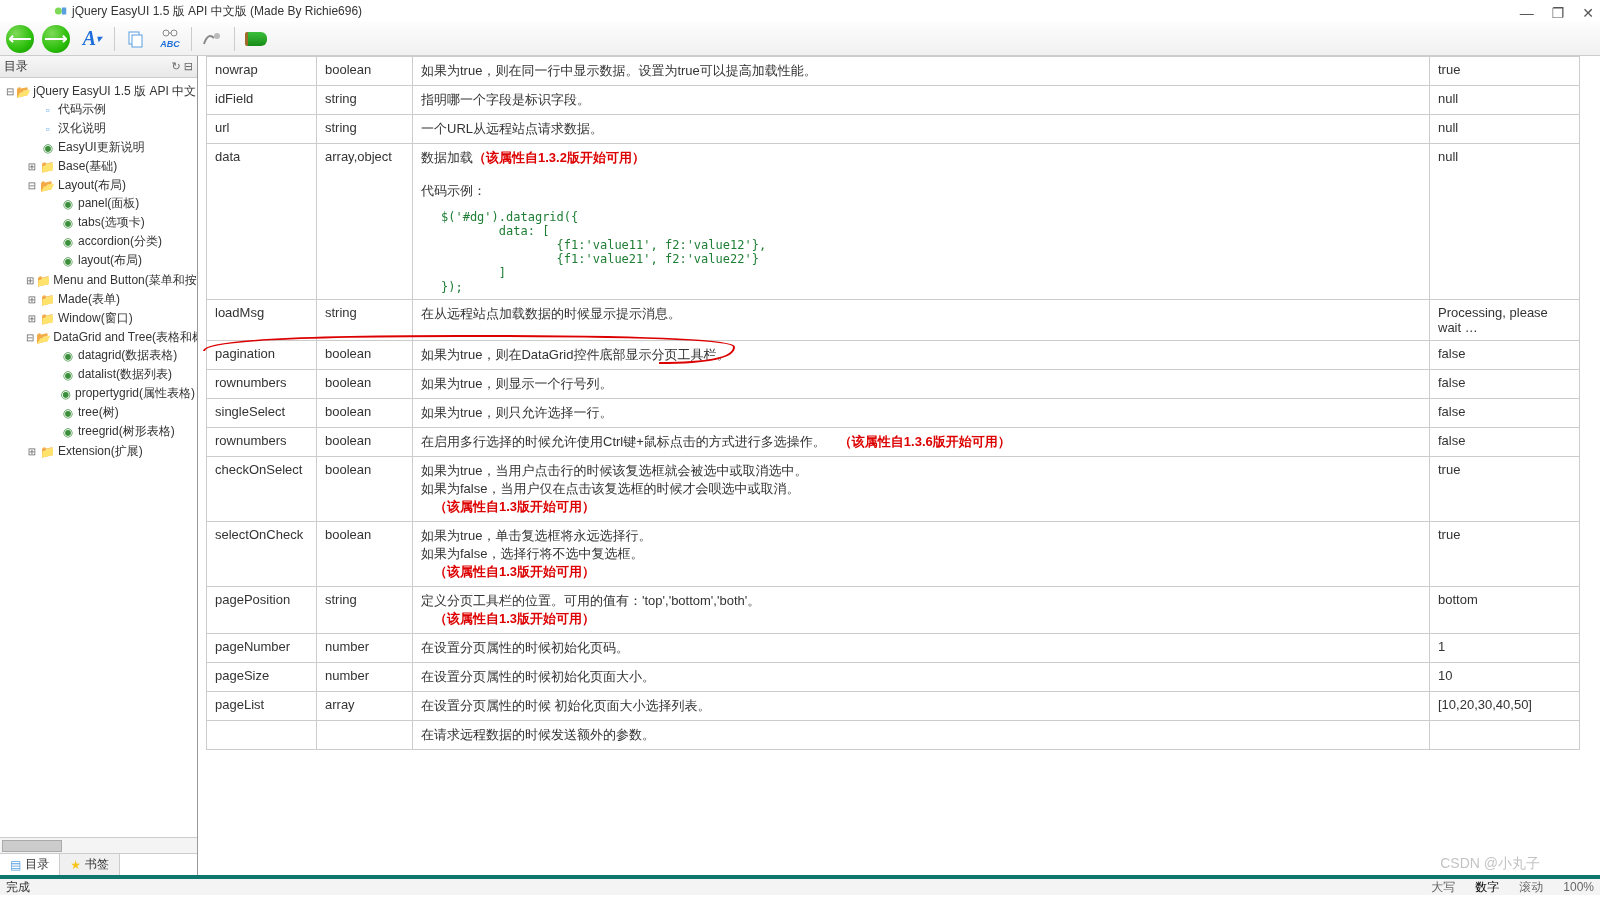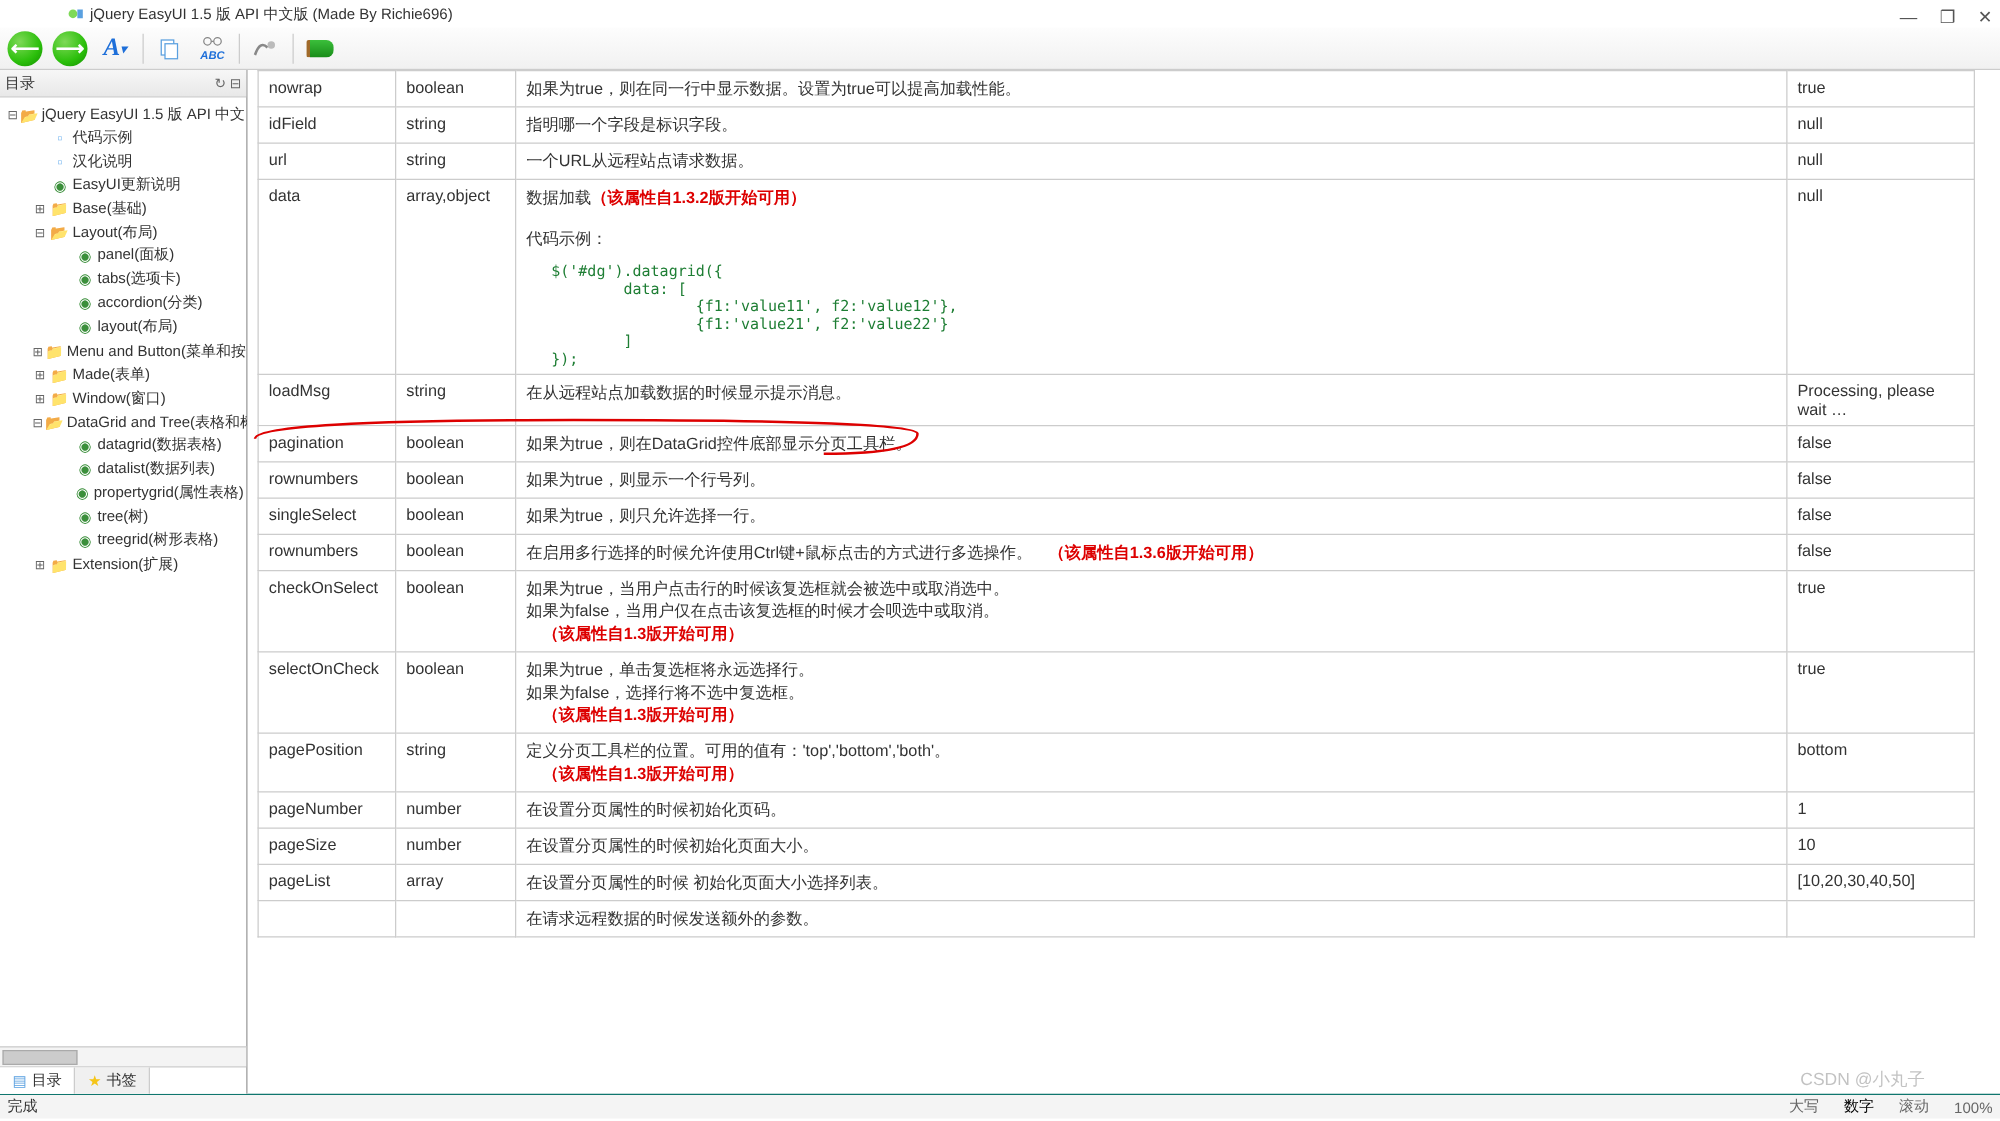--- a/index.html
+++ b/index.html
@@ -45,21 +45,21 @@
 table.props { width:100%; border-collapse:collapse; }
 table.props td { border:1px solid #ccc; padding:5px 8px; font-size:13px; vertical-align:top; background:#fff; }
 table.props td.c0{width:110px;margin-left:15px;}
 table.props td.c1{width:96px;}
 table.props td.c3{width:150px;}
 .red{color:#d00;font-weight:bold;}
 .code-block{margin:10px 0 0 20px;font-family:Consolas,monospace;color:#1e7e34;white-space:pre;font-size:12px;}
 .surround{position:relative;}
 .surround svg.mark{position:absolute;left:-8px;top:-8px;pointer-events:none;}
 
-.status { height:20px; border-top:1px solid #0f766e; background:#f4f4f4; font-size:12px; display:flex; align-items:center; padding:0 6px; justify-content:space-between;}
+.status { height:20px; border-top:4px solid #0f766e; background:#f4f4f4; font-size:12px; display:flex; align-items:center; padding:0 6px; justify-content:space-between;}
 .status .right{display:flex;gap:20px;align-items:center;color:#666;margin-left:16px;}
 .watermark{position:fixed;right:60px;bottom:24px;color:rgba(120,120,120,0.45);font-size:14px;pointer-events:none;}
 </style>
 </head>
 <body>
 
 <div class="title-bar">
   <span class="app-icon">
       <svg viewBox="0 0 16 16">
         <circle cx="5" cy="8" r="4" fill="#7ed957"></circle>

